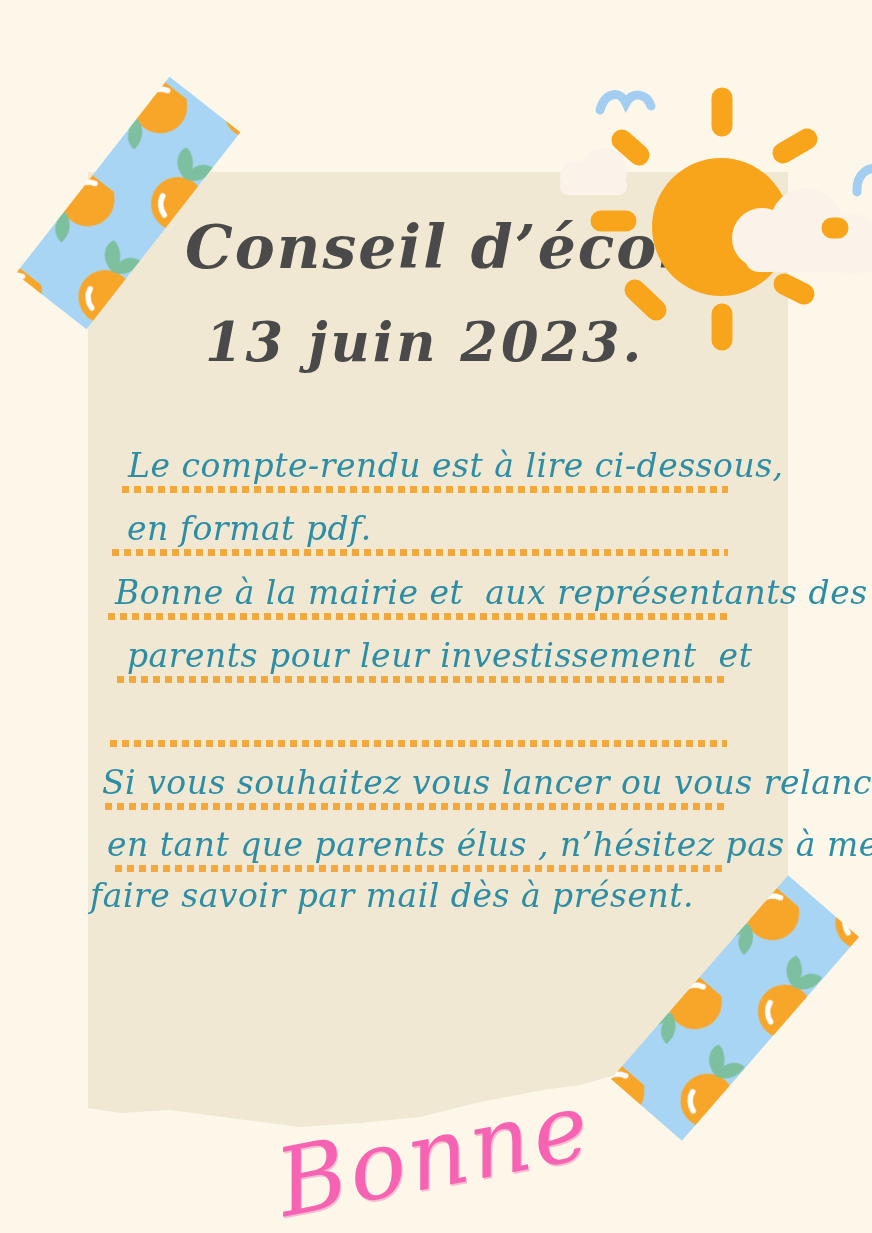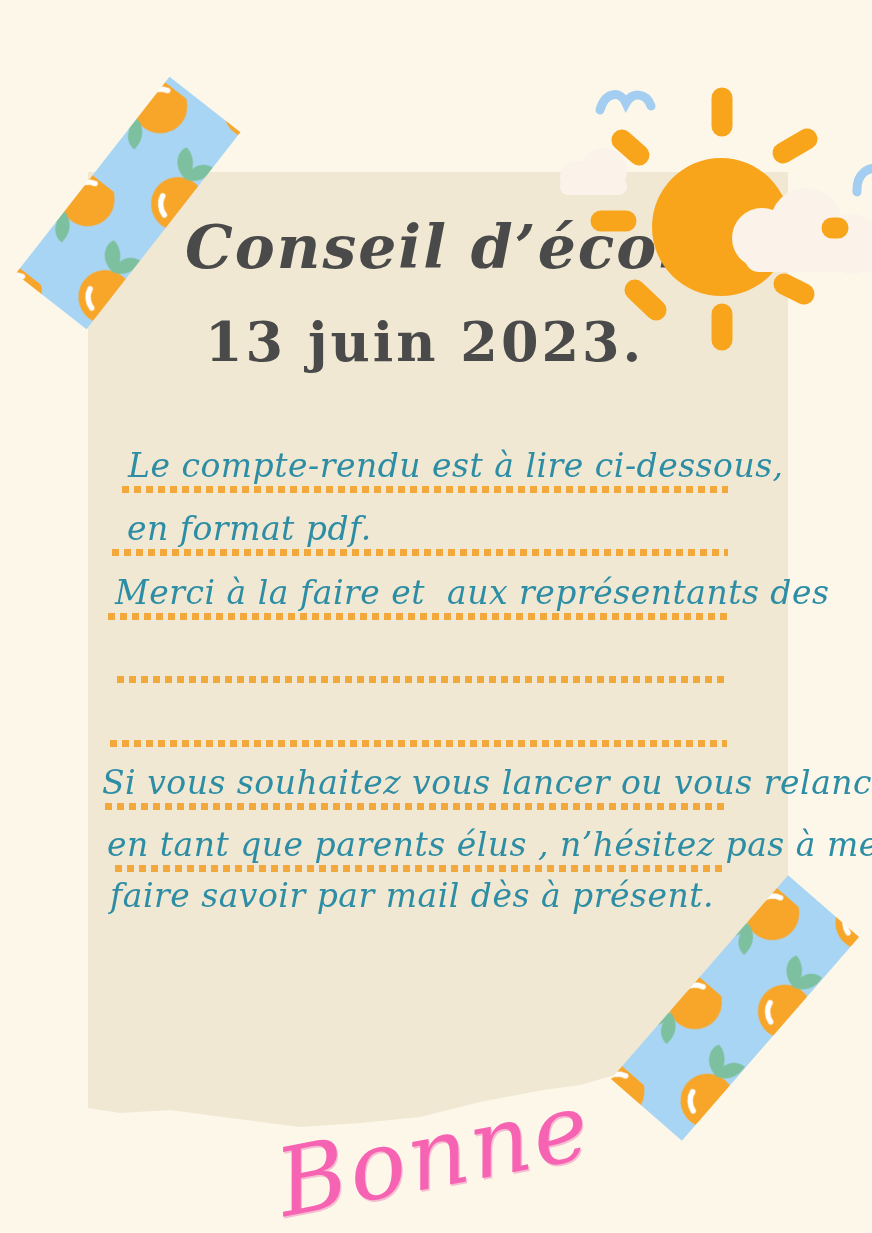--- a/index.html
+++ b/index.html
@@ -23,21 +23,21 @@
       552px 896px,492px 913px,455px 918px,392px 930px,332px 945px,272px 951px,
       212px 955px,142px 946px,82px 938px,32px 941px,0 936px);
   }
   .title{
     position:absolute;left:185px;top:212px;
     font-size:60px;font-style:italic;font-weight:bold;color:var(--title);
     letter-spacing:2px;white-space:pre;
   }
   .date{
     position:absolute;left:205px;top:310px;
-    font-size:54px;font-weight:bold;color:var(--title);
+    font-size:54px;font-style:italic;font-weight:bold;color:var(--title);
     letter-spacing:3px;white-space:pre;
   }
   .bodyline{
     position:absolute;
     font-size:33px;font-style:italic;color:var(--teal);
     letter-spacing:0.5px;white-space:pre;
   }
   .dots{
     position:absolute;height:7px;
     background-image:repeating-linear-gradient(90deg,var(--dot) 0 7px,transparent 7px 12px);
@@ -61,34 +61,35 @@
 
   <div class="title">Conseil d’école</div>
   <div class="date">13 juin 2023.</div>
 
   <div class="bodyline" style="left:128px;top:446px">Le compte-rendu est à lire ci-dessous,</div>
   <div class="dots" style="left:122px;top:486px;width:606px"></div>
 
   <div class="bodyline" style="left:127px;top:509px">en format pdf.</div>
   <div class="dots" style="left:112px;top:549px;width:616px"></div>
 
-  <div class="bodyline" style="left:115px;top:573px">Merci à la faire et  aux représentants des</div>
+  <div class="bodyline" style="left:115px;top:573px">Bonne à la mairie et  aux représentants des</div>
   <div class="dots" style="left:108px;top:613px;width:620px"></div>
 
+  <div class="bodyline" style="left:127px;top:636px">parents pour leur investissement  et</div>
   <div class="dots" style="left:117px;top:676px;width:608px"></div>
 
   <div class="dots" style="left:110px;top:740px;width:617px"></div>
 
   <div class="bodyline" style="left:102px;top:763px">Si vous souhaitez vous lancer ou vous relancer</div>
   <div class="dots" style="left:105px;top:803px;width:622px"></div>
 
   <div class="bodyline" style="left:107px;top:825px">en tant que parents élus , n’hésitez pas à me le</div>
   <div class="dots" style="left:115px;top:865px;width:612px"></div>
 
-  <div class="bodyline" style="left:110px;top:876px">faire savoir par mail dès à présent.</div>
+  <div class="bodyline" style="left:90px;top:876px">faire savoir par mail dès à présent.</div>
 
   <div class="signature">
     <div>Bonne</div>
     
   </div>
 
   <svg class="deco" width="872" height="1233" viewBox="0 0 872 1233" xmlns="http://www.w3.org/2000/svg">
     <defs>
       <g id="fruit">
         <circle r="27" fill="#F7A62A"></circle>

